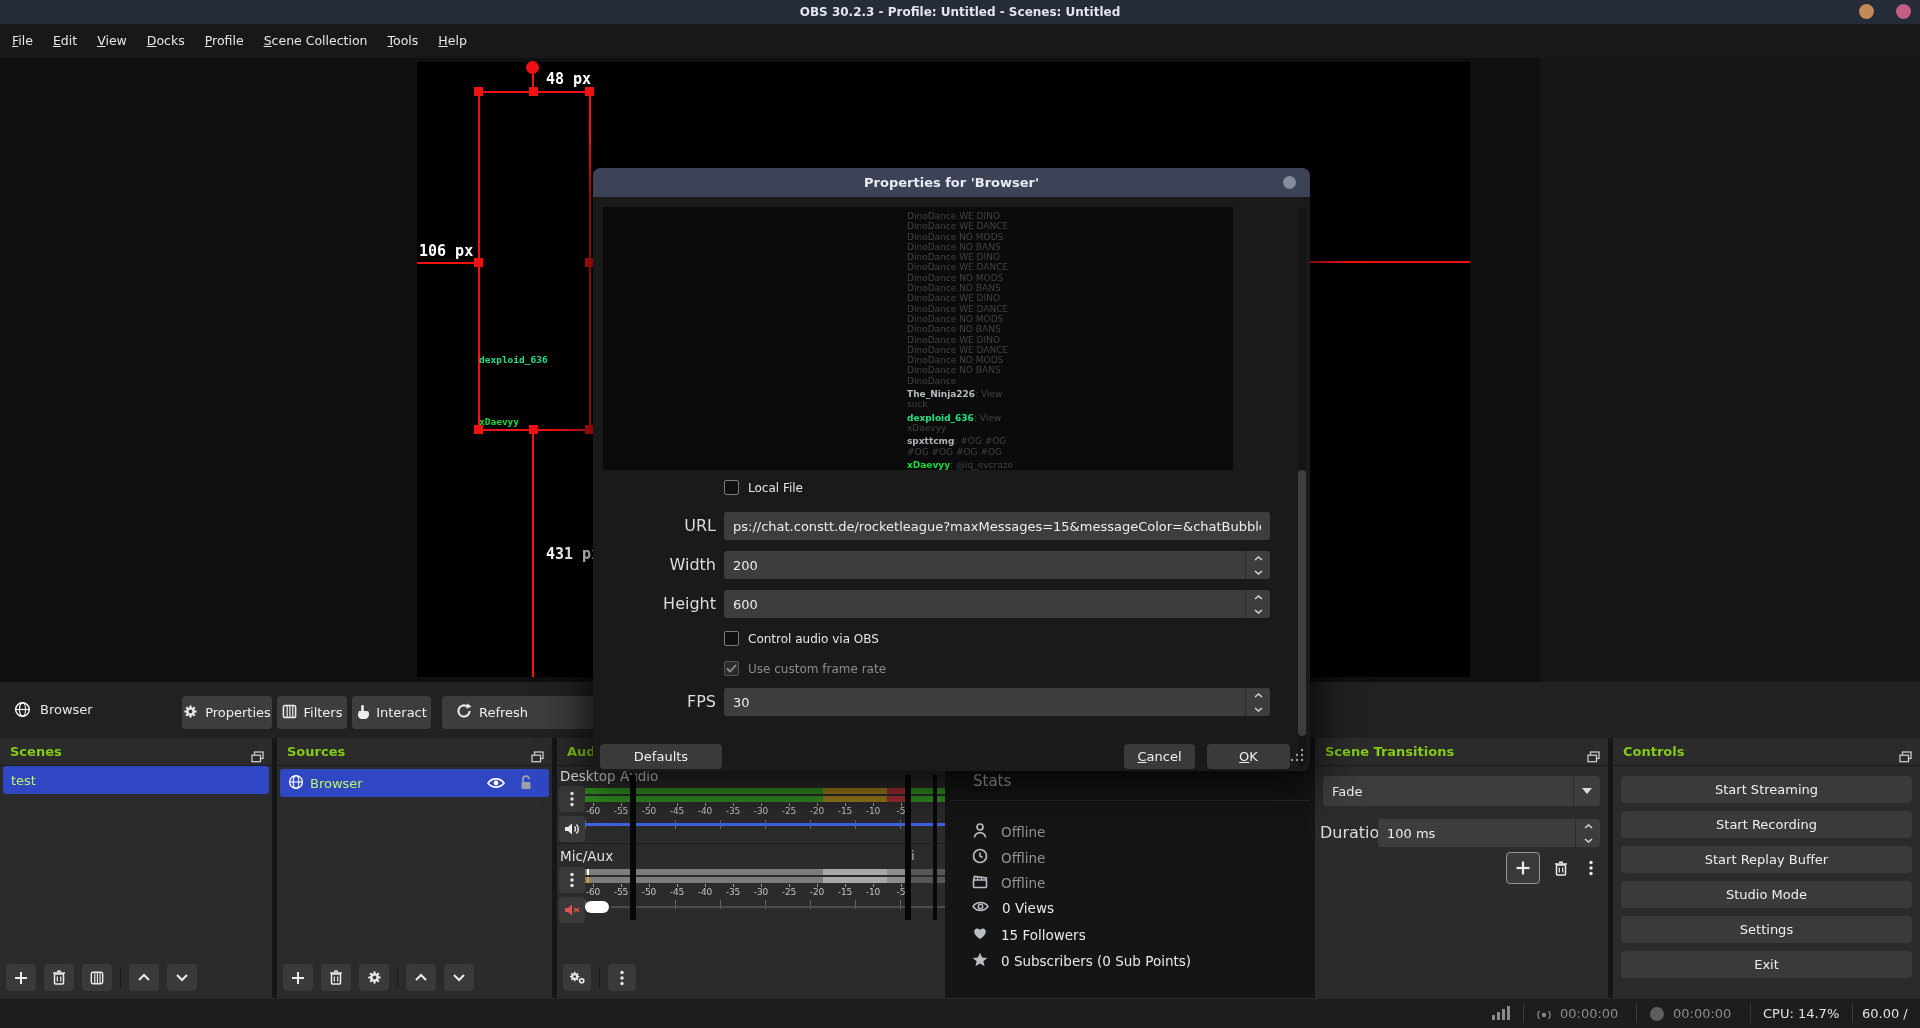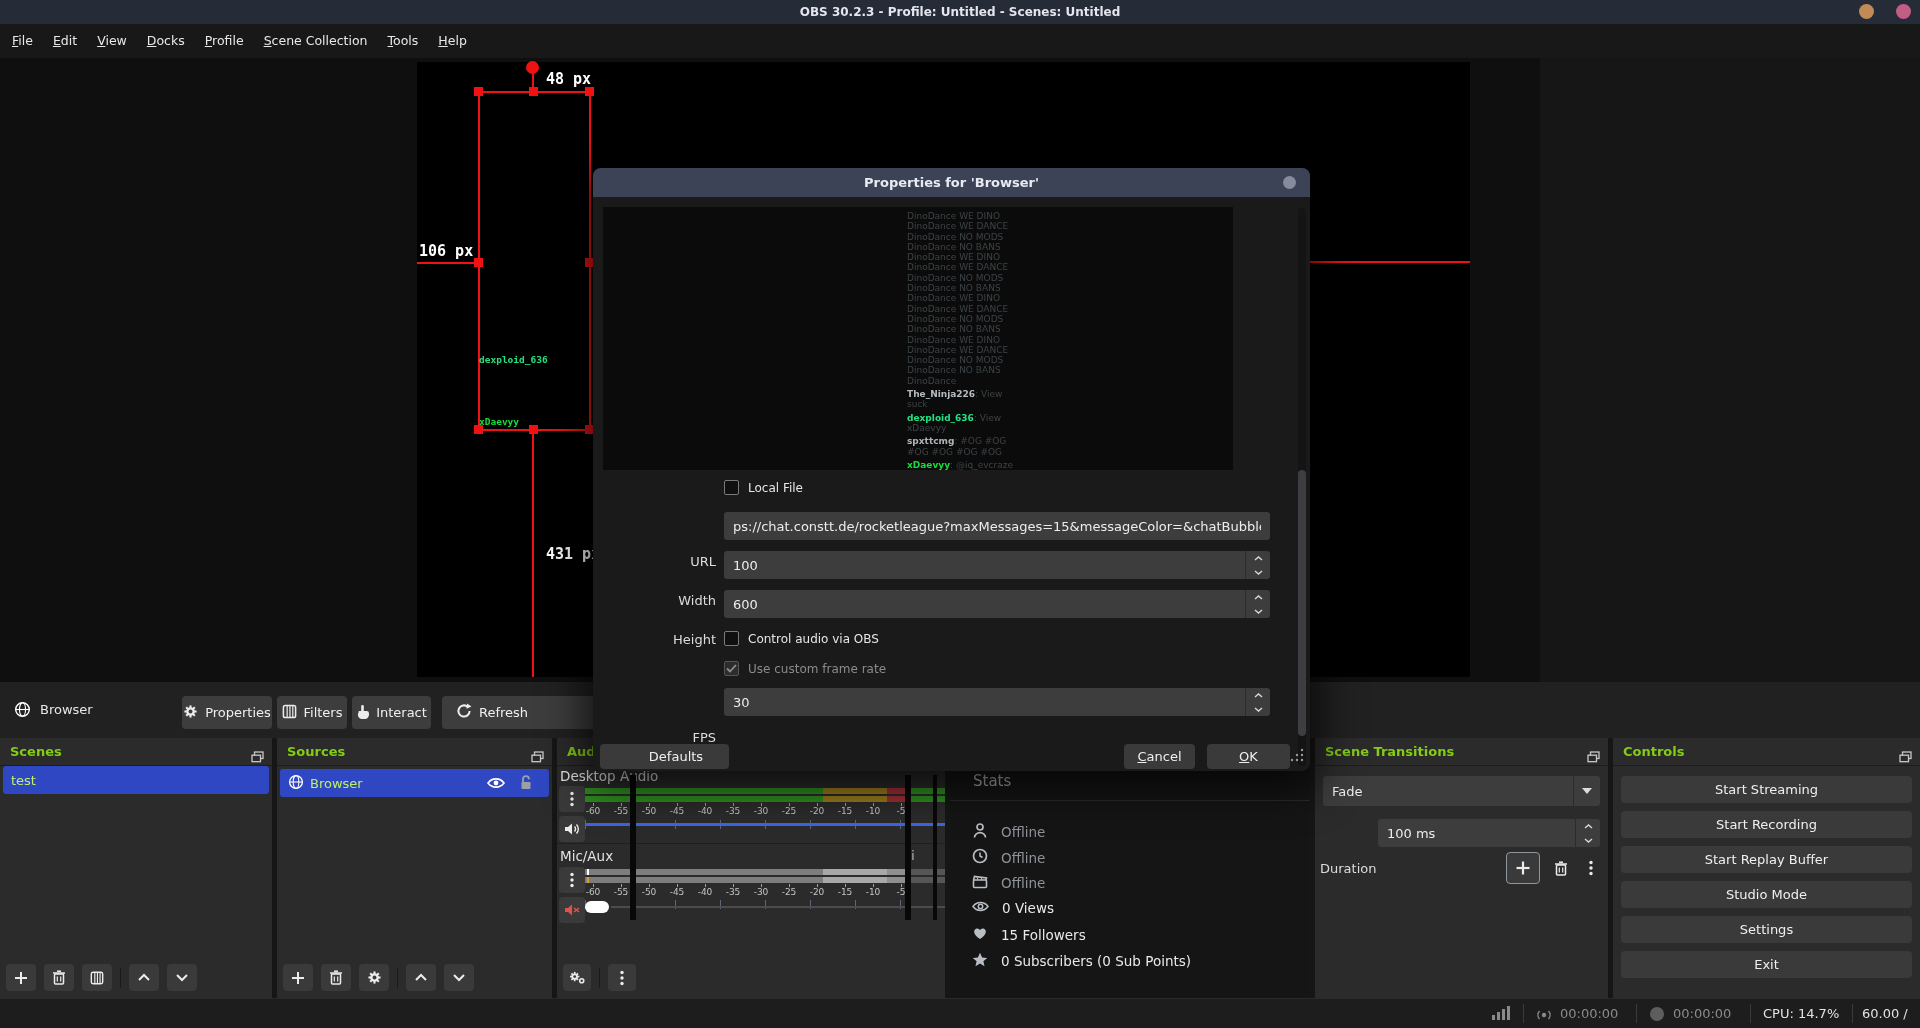--- a/index.html
+++ b/index.html
@@ -67,21 +67,21 @@
 
   
   #dialog{left:593px;top:168px;width:717px;height:603px;background:#1a1a1a;border-radius:8px;
           box-shadow:0 8px 44px 8px rgba(0,0,0,.72);z-index:60;}
   #dlg-title{position:absolute;left:0;top:0;width:100%;height:29px;background:#3d4356;border-radius:8px 8px 0 0;
              text-align:center;line-height:29px;font-weight:bold;font-size:13px;color:#e9ebf2;}
   #dlg-preview{position:absolute;left:10px;top:39px;width:630px;height:263px;background:#0b0b0b;overflow:hidden;}
   .chat{position:absolute;left:304px;top:4px;font-size:9px;line-height:10.3px;color:#3d4347;white-space:nowrap;}
   .chat-line.gap{margin-top:3px;}
   .chat-user{font-weight:bold;}
-  .dlg-label{position:absolute;width:123px;text-align:right;font-size:13px;color:#dcdcdc;line-height:28px;margin-top:36px;}
+  .dlg-label{position:absolute;width:123px;text-align:right;font-size:16px;color:#dcdcdc;line-height:28px;}
   .cb{position:absolute;width:15px;height:15px;border:1px solid #7a7a7a;background:#101010;border-radius:2px;box-sizing:border-box;display:flex;align-items:center;justify-content:center;}
   .cb.checked-disabled{background:#2c2c2c;border-color:#555;}
   .cb-label{position:absolute;font-size:12px;color:#e6e6e6;line-height:16px;}
   .cb-label.disabled{color:#8b8b8b;}
   .dlg-btn{position:absolute;height:25px;background:#3a3a3a;border-radius:4px;text-align:center;line-height:25px;font-size:13px;color:#efefef;}
   .uf::first-letter{text-decoration:underline;}
   #dlg-scroll{position:absolute;right:4px;top:40px;width:8px;height:558px;background:#141414;border-radius:4px;}
   #dlg-thumb{position:absolute;left:0;top:262px;width:8px;height:266px;background:#3e3e42;border-radius:4px;}
   .nowrap{white-space:nowrap;overflow:hidden;}
 </style>
@@ -592,21 +592,21 @@
   <div class="cb" style="left:131px;top:312px;"></div>
   <div class="cb-label" style="left:155px;top:312px;">Local File</div>
 
   <div class="dlg-label" style="left:0;top:344px;">URL</div>
   <div class="field nowrap" style="left:131px;top:344px;width:546px;height:28px;">
     <span class="nowrap">ps://chat.constt.de/rocketleague?maxMessages=15&amp;messageColor=&amp;chatBubble=default</span>
   </div>
 
   <div class="dlg-label" style="left:0;top:383px;">Width</div>
   <div class="field" style="left:131px;top:383px;width:546px;height:28px;">
-    <span>100</span>
+    <span>200</span>
     <span class="spin">
       <svg width="9" height="5">
           <polyline points="1,4 4.5,1 8,4" fill="none" stroke="#d8d8d8" stroke-width="1.4"></polyline>
         </svg>
       <svg width="9" height="5">
           <polyline points="1,1 4.5,4 8,1" fill="none" stroke="#d8d8d8" stroke-width="1.4"></polyline>
         </svg>
     </span>
   </div>
 
@@ -639,21 +639,21 @@
     <span class="spin">
       <svg width="9" height="5">
           <polyline points="1,4 4.5,1 8,4" fill="none" stroke="#d8d8d8" stroke-width="1.4"></polyline>
         </svg>
       <svg width="9" height="5">
           <polyline points="1,1 4.5,4 8,1" fill="none" stroke="#d8d8d8" stroke-width="1.4"></polyline>
         </svg>
     </span>
   </div>
 
-  <div class="dlg-btn" style="left:7px;top:576px;width:106px;padding-left:23px;">Defaults</div>
+  <div class="dlg-btn" style="left:7px;top:576px;width:122px;">Defaults</div>
   <div class="dlg-btn uf" style="left:531px;top:576px;width:71px;">Cancel</div>
   <div class="dlg-btn uf" style="left:614px;top:576px;width:83px;">OK</div>
 
   <div style="position:absolute;right:5px;bottom:4px;">
     <svg width="16" height="16">
         <g fill="#9a9a9a">
           <circle cx="13" cy="3" r="1.2"></circle>
           <circle cx="13" cy="8" r="1.2"></circle>
           <circle cx="8" cy="8" r="1.2"></circle>
           <circle cx="13" cy="13" r="1.2"></circle>

